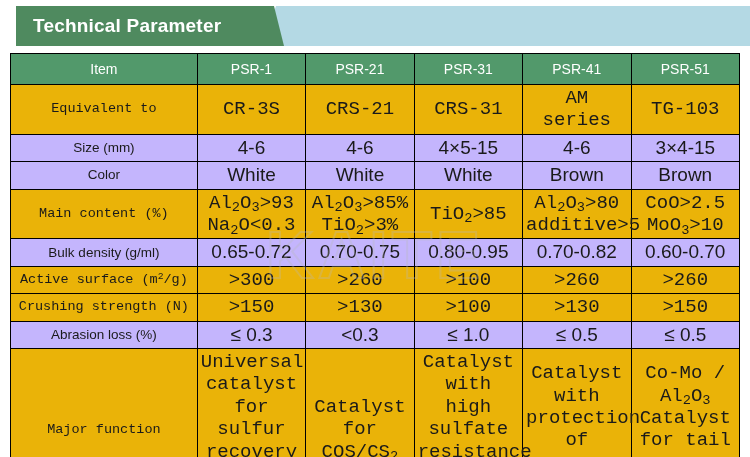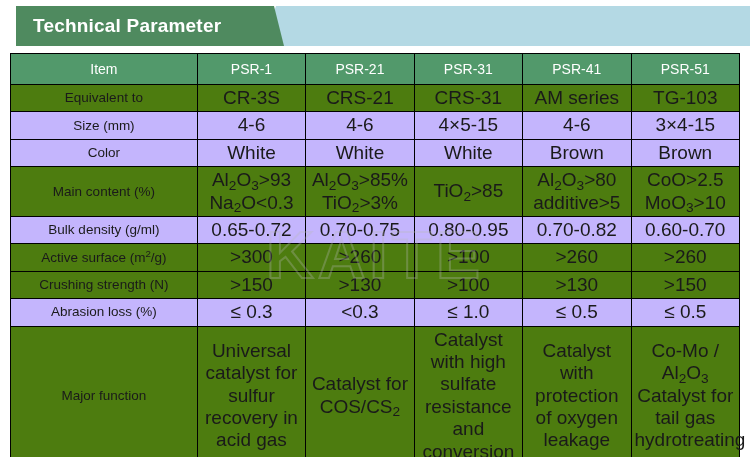--- a/index.html
+++ b/index.html
@@ -110,21 +110,21 @@
   col.c-item { width: 186px; }
   col.c-data { width: 108px; }
 
   thead th {
     background: #52996b;
     color: #ffffff;
     font-weight: bold;
     font-size: 14px;
     height: 26px;
   }
-  tr.odd td { background: #4d7c0f; }
+  tr.odd td { background: #eab308; font-family: Liberation Mono, monospace; }
   tr.even td { background: #c4b5fd; }
 
   td.rowlabel { font-size: 13.5px; }
   td.val { font-size: 19px; }
 
   tr.h-std td { height: 21px; }
   tr.h-two td { height: 42px; }
   tr.h-func td { height: 116px; vertical-align: middle; }
 
   sub { font-size: 0.72em; vertical-align: baseline; position: relative; top: 0.26em; }

